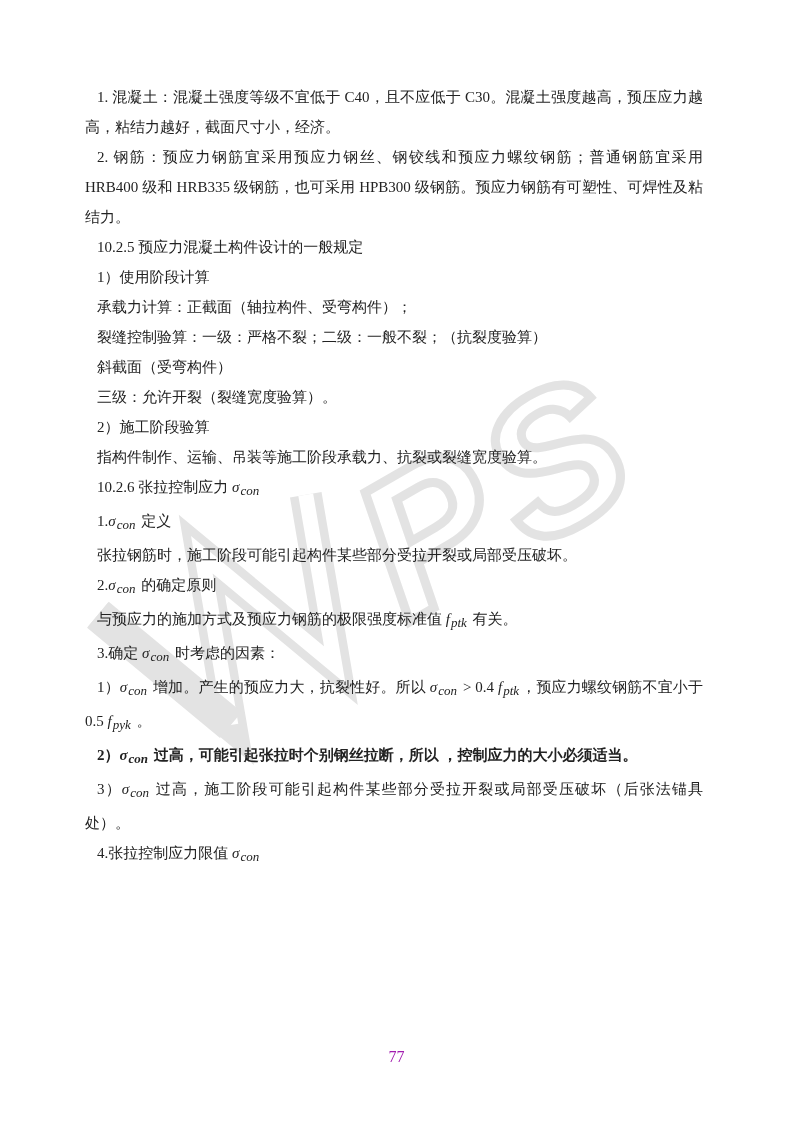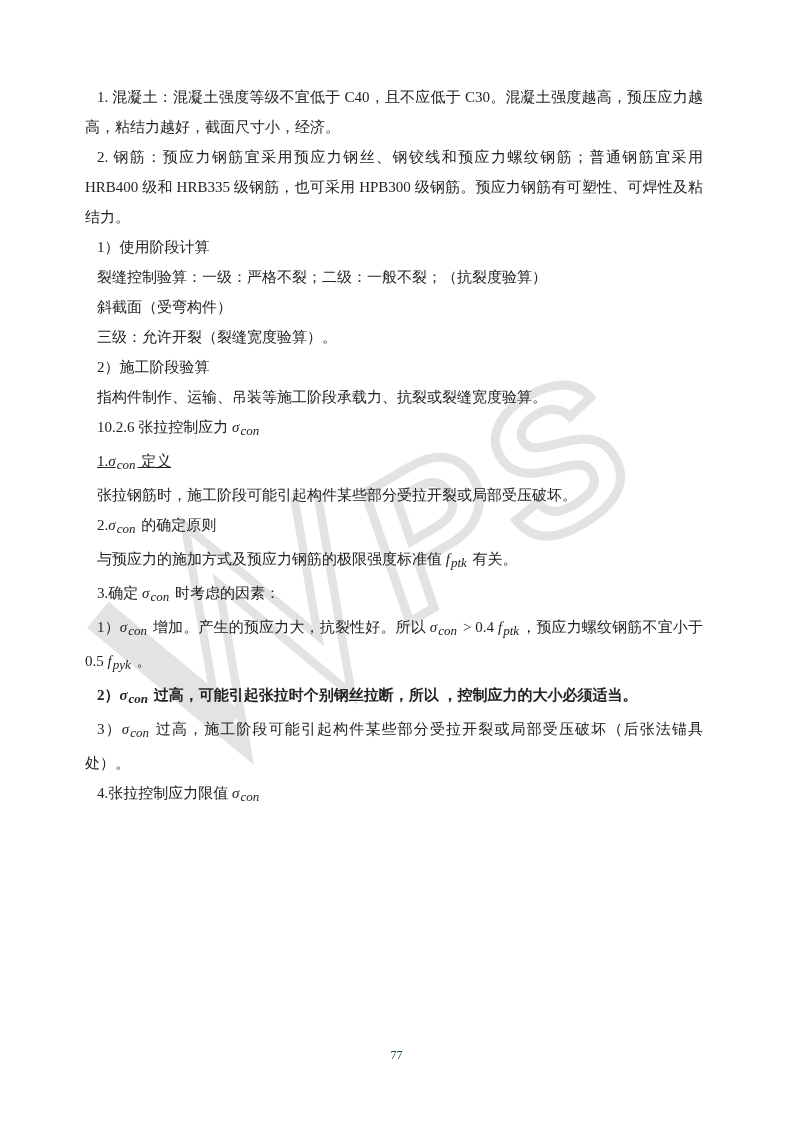--- a/index.html
+++ b/index.html
@@ -45,21 +45,21 @@
     top: 82px;
     width: 618px;
     z-index: 1;
     font-size: 15px;
     text-align: justify;
   }
   #doc p { margin: 0; line-height: 30px; text-indent: 12px; }
 
   
   #para-12 { line-height: 43px; margin-top: -6px; }
-  #para-13 { line-height: 43px; margin-top: 12px; text-decoration: underline; }
+  #para-13 { line-height: 43px; margin-top: 12px; }
   #para-14 { line-height: 43px; }
   #para-15 { line-height: 43px; }
   #para-16 { line-height: 43px; margin-top: 13px; }
   #para-17 { line-height: 43px; }
   #para-18 { line-height: 50px; margin-top: 7px; }
   #para-19 { line-height: 43px; margin-top: -3px; font-weight: bold; }
   #para-20 { line-height: 43px; margin-top: 9px; }
   #para-21 { line-height: 43px; margin-top: 13px; }
 
   .var { font-style: italic; margin-right: 1px; }
@@ -71,43 +71,45 @@
     letter-spacing: 0;
   }
 
   
   #page-number {
     position: absolute;
     left: 0;
     right: 0;
     top: 1048px;
     text-align: center;
-    font-size: 12px;
-    color: #14532d;
+    font-size: 16px;
+    color: #a21caf;
     z-index: 1;
   }
 </style>
 </head>
 <body>
 
 <div id="page">
 
   <div id="watermark">
     <svg width="580" height="300" viewBox="0 0 580 300">
       <polyline class="wm-zig" points="22,70 82,232 142,70 202,232 262,70"></polyline>
       <polyline class="wm-inner" points="82,232 142,70 202,232 262,70"></polyline>
       <line class="wm-solid" x1="22" y1="70" x2="82" y2="232"></line>
       <text class="wm-ps" x="285" y="232">PS</text>
     </svg>
   </div>
 
   <div id="doc">
       <p id="para-1">1. 混凝土：混凝土强度等级不宜低于 C40，且不应低于 C30。混凝土强度越高，预压应力越高，粘结力越好，截面尺寸小，经济。</p>
       <p id="para-2">2. 钢筋：预应力钢筋宜采用预应力钢丝、钢铰线和预应力螺纹钢筋；普通钢筋宜采用 HRB400 级和 HRB335 级钢筋，也可采用 HPB300 级钢筋。预应力钢筋有可塑性、可焊性及粘结力。</p>
+      <p id="para-3">10.2.5 预应力混凝土构件设计的一般规定</p>
       <p id="para-5">1）使用阶段计算</p>
+      <p id="para-6">承载力计算：正截面（轴拉构件、受弯构件）；</p>
       <p id="para-8">裂缝控制验算：一级：严格不裂；二级：一般不裂；（抗裂度验算）</p>
       <p id="para-7">斜截面（受弯构件）</p>
       <p id="para-9">三级：允许开裂（裂缝宽度验算）。</p>
       <p id="para-10">2）施工阶段验算</p>
       <p id="para-11">指构件制作、运输、吊装等施工阶段承载力、抗裂或裂缝宽度验算。</p>
       <p id="para-12">10.2.6 张拉控制应力 <span class="var">σ</span><sub>con</sub></p>
       <p id="para-13">1.<span class="var">σ</span><sub>con</sub> 定义</p>
       <p id="para-14">张拉钢筋时，施工阶段可能引起构件某些部分受拉开裂或局部受压破坏。</p>
       <p id="para-15">2.<span class="var">σ</span><sub>con</sub> 的确定原则</p>
       <p id="para-16">与预应力的施加方式及预应力钢筋的极限强度标准值 <span class="var">f</span><sub>ptk</sub> 有关。</p>

